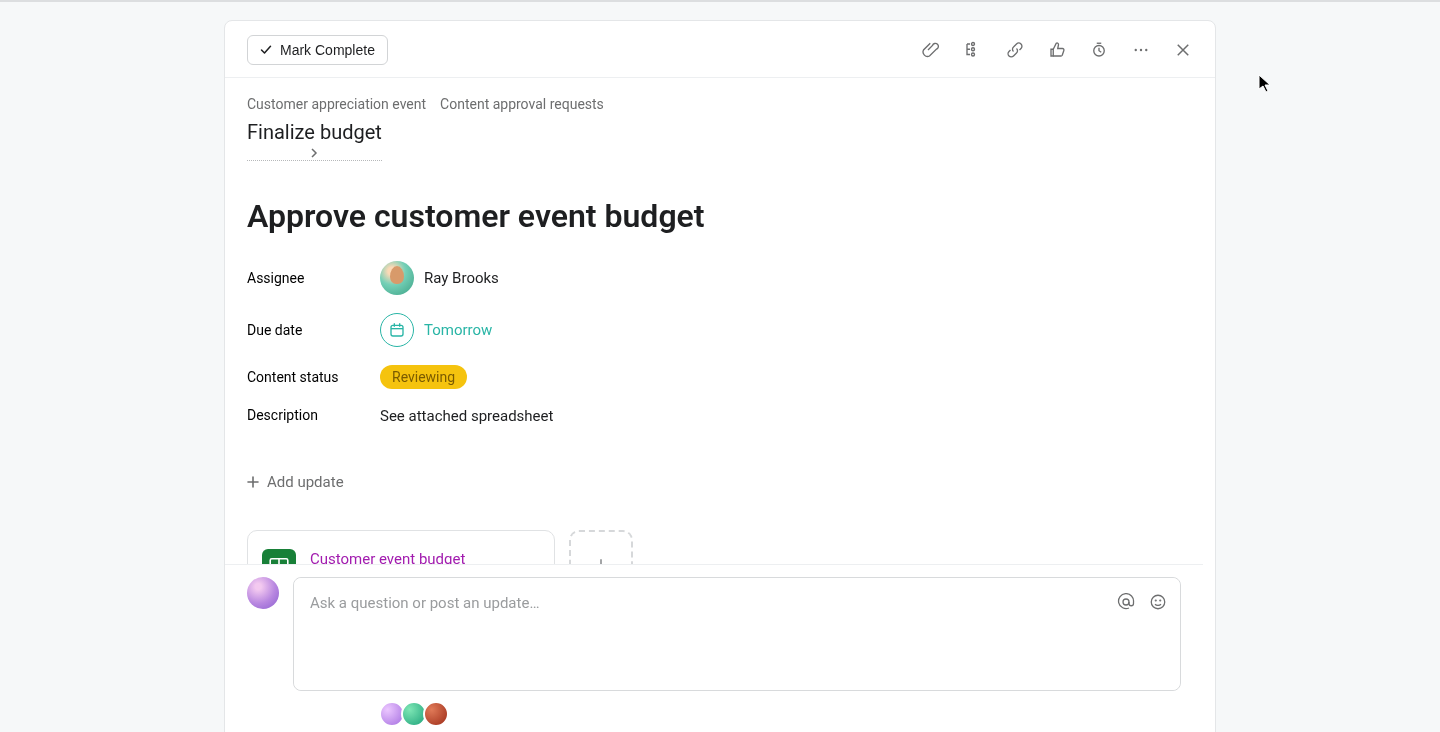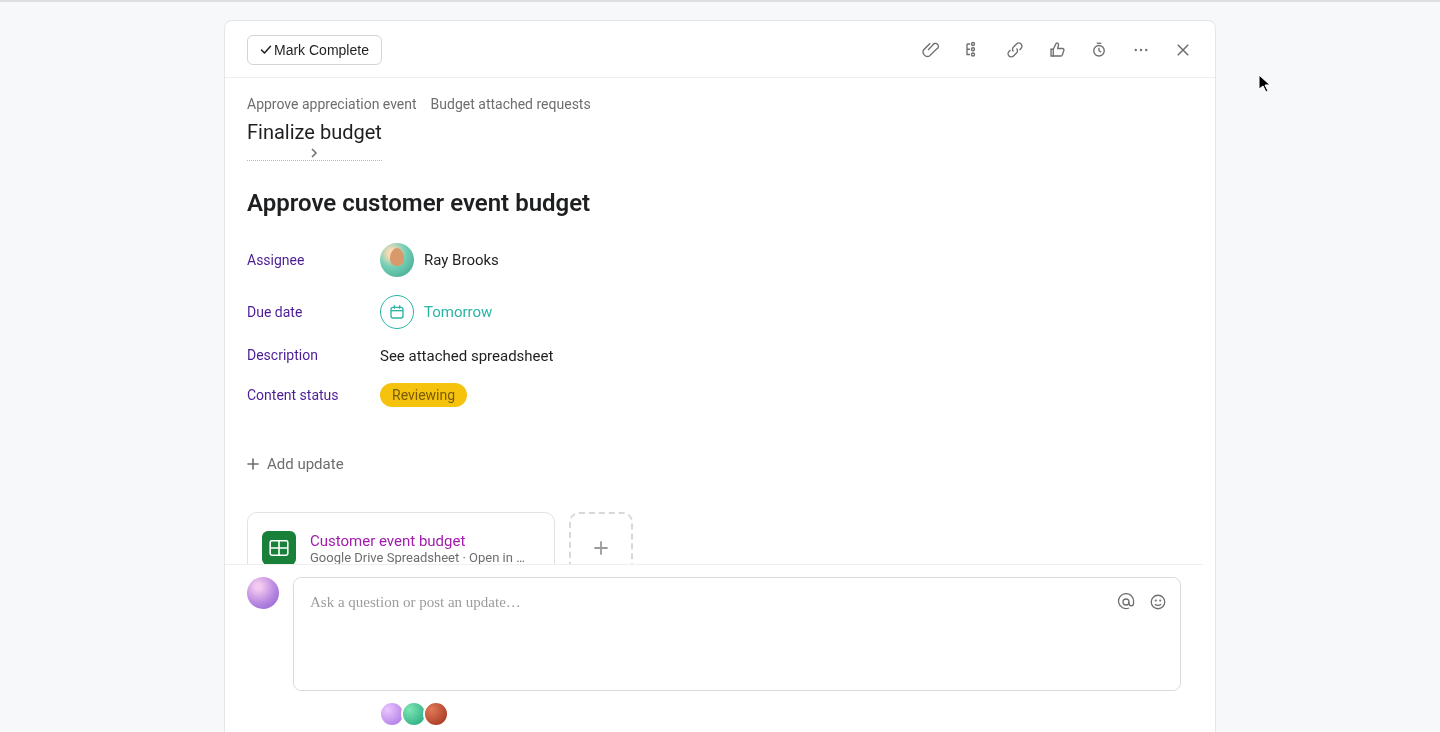--- a/index.html
+++ b/index.html
@@ -1,35 +1,35 @@
 <!DOCTYPE html>
 <html><head>
 <meta charset="utf-8">
 <style>
   * { box-sizing: border-box; margin: 0; padding: 0; }
   html, body { width: 1440px; height: 732px; font-family: -apple-system, BlinkMacSystemFont, "Segoe UI", Roboto, Helvetica, Arial, sans-serif; background: #f6f8f9; overflow: hidden; }
   body { position: relative; border-top: 2px solid #dcdee0; }
   .panel { position: absolute; left: 224px; top: 18px; width: 992px; height: 714px; background: #fff; border: 1px solid #e4e6e8; border-radius: 8px 8px 0 0; display: flex; flex-direction: column; }
   .toolbar { display: flex; align-items: center; padding: 14px 22px 12px 22px; border-bottom: 1px solid #edeff1; }
-  .mark-complete { display: inline-flex; align-items: center; gap: 2px; border: 1px solid #d2d4d6; border-radius: 6px; padding: 6px 12px; font-size: 14px; color: #1e1f21; background: transparent; cursor: pointer; }
+  .mark-complete { display: inline-flex; align-items: center; gap: 8px; border: 1px solid #d2d4d6; border-radius: 6px; padding: 6px 12px; font-size: 14px; color: #1e1f21; background: transparent; cursor: pointer; }
   .mark-complete svg { width: 12px; height: 12px; }
   .toolbar-spacer { flex: 1; }
   .toolbar-icons { display: flex; align-items: center; gap: 22px; }
   .toolbar-icon { width: 20px; height: 20px; color: #6d6e6f; display: inline-flex; align-items: center; justify-content: center; cursor: pointer; }
   .toolbar-icon svg { width: 18px; height: 18px; }
   .body { flex: 1; overflow: hidden; position: relative; }
   .scroll { padding: 18px 22px 0 22px; }
   .parents { display: flex; gap: 14px; font-size: 14px; color: #6d6e6f; }
   .parents span { cursor: pointer; }
   .parent-link { display: inline-flex; align-items: center; gap: 4px; font-size: 20px; color: #1e1f21; margin-top: 8px; padding-bottom: 2px; border-bottom: 1px dotted #b6b8ba; cursor: pointer; flex-direction: column; }
   .parent-link svg { width: 10px; height: 10px; color: #6d6e6f; }
-  .title { font-size: 24px; font-weight: 600; color: #1e1f21; margin-top: 28px; }
+  .title { font-size: 32px; font-weight: 600; color: #1e1f21; margin-top: 36px; }
   .fields { margin-top: 26px; display: flex; flex-direction: column; gap: 18px; }
   .field-row { display: flex; align-items: center; }
-  .field-label { width: 133px; font-size: 14px; color: #4c1d95; }
+  .field-label { width: 133px; font-size: 14px; color: #000000; }
   .field-value { display: flex; align-items: center; font-size: 15px; color: #1e1f21; }
   .avatar { width: 34px; height: 34px; border-radius: 50%; display: inline-flex; align-items: center; justify-content: center; margin-right: 10px; }
   .avatar-gradient-1 { background: radial-gradient(circle at 35% 30%, #fcd9b6 12%, #75d0b7 42%, #3aa184 100%); }
   .avatar-sil { width: 14px; height: 18px; background: #d89a6a; border-radius: 50% 50% 45% 45% / 60% 60% 40% 40%; position: relative; top: -3px;}
   .date-icon-wrap { width: 34px; height: 34px; border: 1px solid #29b5a6; border-radius: 50%; display: inline-flex; align-items: center; justify-content: center; margin-right: 10px; color: #29b5a6; }
   .date-icon-wrap svg { width: 16px; height: 16px; }
   .date-text { color: #29b5a6; font-size: 15px; }
   .status-pill { background: #f5c30e; color: #7a5b00; font-size: 14px; padding: 4px 12px; border-radius: 12px; }
   .description-row { align-items: flex-start; }
   .desc-text { font-size: 15px; color: #1e1f21; max-width: 700px; }
@@ -37,21 +37,21 @@
   .add-subtask svg { width: 12px; height: 12px; }
   .attachments { display: flex; gap: 14px; margin-top: 38px; }
   .attach-card { width: 308px; height: 72px; border: 1px solid #e0e2e4; border-radius: 10px; display: flex; align-items: center; padding: 0 14px; gap: 14px; cursor: pointer; }
   .file-icon { width: 34px; height: 34px; border-radius: 6px; background: #188038; display: inline-flex; align-items: center; justify-content: center; color: #fff; flex: 0 0 34px; }
   .file-icon svg { width: 20px; height: 16px; }
   .file-meta { display: flex; flex-direction: column; overflow: hidden; }
   .file-name { font-size: 15px; color: #a21caf; white-space: nowrap; overflow: hidden; text-overflow: ellipsis; }
   .file-sub { font-size: 13px; color: #6d6e6f; white-space: nowrap; overflow: hidden; text-overflow: ellipsis; }
   .attach-add { width: 64px; height: 72px; border: 2px dashed #d6d8da; border-radius: 10px; display: inline-flex; align-items: center; justify-content: center; color: #9a9c9e; cursor: pointer; }
   .attach-add svg { width: 16px; height: 16px; }
-  .footer { position: absolute; left: 0; right: 12px; bottom: 0; border-top: 1px solid #edeff1; background: #fff; padding: 12px 22px 6px 22px; font-family: Liberation Serif, serif; }
+  .footer { position: absolute; left: 0; right: 12px; bottom: 0; border-top: 1px solid #edeff1; background: #fff; padding: 12px 22px 6px 22px; }
   .comment-row { display: flex; gap: 14px; }
   .me-avatar { width: 32px; height: 32px; border-radius: 50%; background: radial-gradient(circle at 35% 30%, #f3c9f0 10%, #b887e0 55%, #8a5ed0 100%); flex: 0 0 32px; }
   .comment-box { flex: 1; border: 1px solid #d8dadc; border-radius: 8px; min-height: 110px; position: relative; }
   .comment-input { width: 100%; height: 100%; min-height: 108px; border: none; outline: none; resize: none; padding: 16px 80px 16px 16px; font-size: 15px; font-family: inherit; border-radius: 8px; color: #1e1f21; }
   .comment-input::placeholder { color: #9a9c9e; }
   .comment-icons { position: absolute; right: 12px; top: 14px; display: flex; gap: 12px; color: #6d6e6f; }
   .comment-icons span { width: 20px; height: 20px; display: inline-flex; align-items: center; justify-content: center; cursor: pointer; }
   .comment-icons svg { width: 18px; height: 18px; }
   .collab-row { margin-top: 10px; margin-left: 132px; display: flex; gap: 4px; }
   .collab-avatar { width: 26px; height: 26px; border-radius: 50%; border: 2px solid #fff; }
@@ -118,22 +118,22 @@
             <path d="M5 5 L19 19 M19 5 L5 19"></path>
           </svg>
       </span>
     </div>
   </div>
 
   <div class="body">
     <div class="scroll">
 
       <div class="parents">
-        <span>Approve appreciation event</span>
-        <span>Budget attached requests</span>
+        <span>Customer appreciation event</span>
+        <span>Content approval requests</span>
       </div>
 
       <div style="display:inline-block">
         <div class="parent-link">
           <span>Finalize budget</span>
           <svg viewBox="0 0 10 10">
               <path d="M3 1 L7 5 L3 9" fill="none" stroke="currentColor" stroke-width="1.5"></path>
             </svg>
         </div>
       </div>
@@ -160,30 +160,30 @@
                   <rect x="3" y="5" width="18" height="16" rx="3"></rect>
                   <path d="M3 10 H21"></path>
                   <path d="M8 2 V7 M16 2 V7"></path>
                 </svg>
             </span>
             <span class="date-text">Tomorrow</span>
           </div>
         </div>
 
 
-        <div class="field-row description-row">
-          <div class="field-label">Description</div>
-          <div class="field-value desc-text">See attached spreadsheet</div>
-        </div>
-
         <div class="field-row">
           <div class="field-label">Content status</div>
           <div class="field-value">
             <span class="status-pill">Reviewing</span>
           </div>
+        </div>
+
+        <div class="field-row description-row">
+          <div class="field-label">Description</div>
+          <div class="field-value desc-text">See attached spreadsheet</div>
         </div>
 
       </div>
 
       <div class="add-subtask">
         <svg viewBox="0 0 12 12">
             <path d="M6 1 V11 M1 6 H11" stroke="#6d6e6f" stroke-width="1.6" stroke-linecap="round"></path>
           </svg>
         <span>Add update</span>
       </div>

